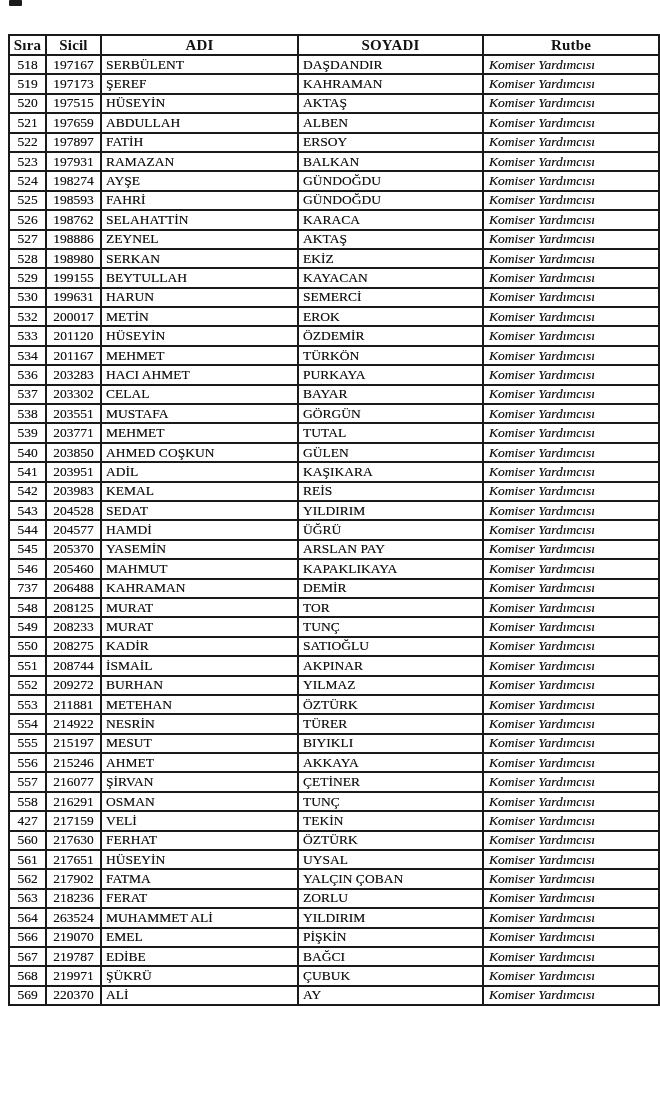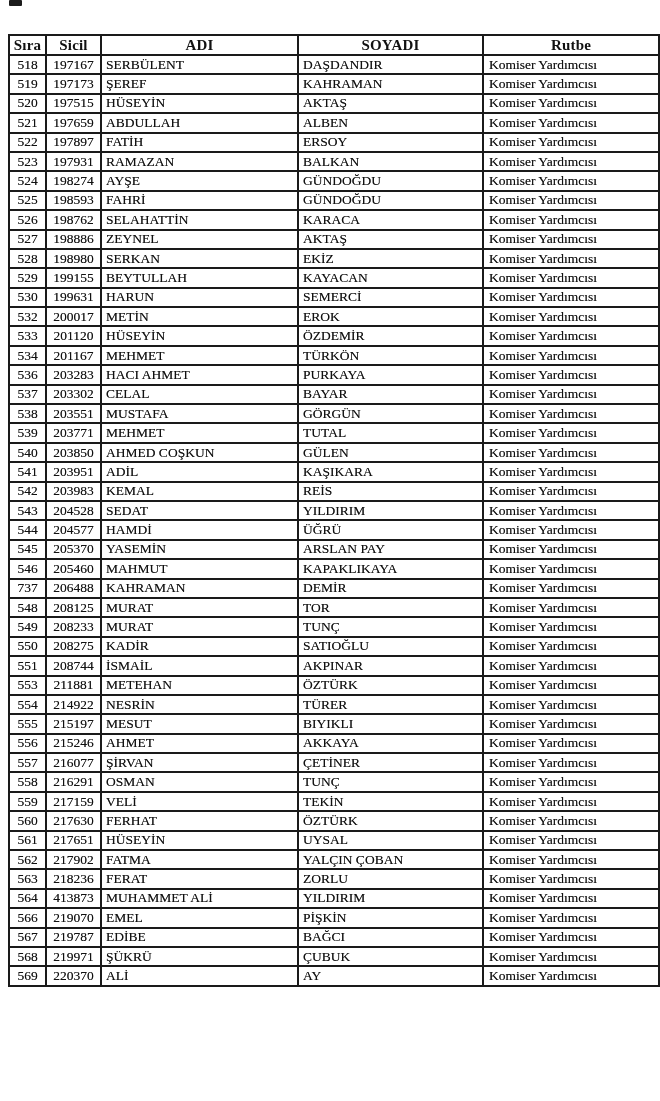--- a/index.html
+++ b/index.html
@@ -65,20 +65,21 @@
     padding: 0 1px;
   }
   .roster td.adi,
   .roster td.soyadi {
     text-align: left;
     padding-left: 4px;
   }
   .roster td.rutbe {
     text-align: left;
     padding-left: 5px;
+    font-style: italic;
   }
 </style>
 </head>
 <body>
 
 <div class="sheet">
   <div class="scan-artifact"></div>
 
   <table class="roster">
     <colgroup>
@@ -316,20 +317,27 @@
           <td class="rutbe">Komiser Yardımcısı</td>
         </tr>
         <tr>
           <td class="sira">551</td>
           <td class="sicil">208744</td>
           <td class="adi">İSMAİL</td>
           <td class="soyadi">AKPINAR</td>
           <td class="rutbe">Komiser Yardımcısı</td>
         </tr>
         <tr>
+          <td class="sira">552</td>
+          <td class="sicil">209272</td>
+          <td class="adi">BURHAN</td>
+          <td class="soyadi">YILMAZ</td>
+          <td class="rutbe">Komiser Yardımcısı</td>
+        </tr>
+        <tr>
           <td class="sira">553</td>
           <td class="sicil">211881</td>
           <td class="adi">METEHAN</td>
           <td class="soyadi">ÖZTÜRK</td>
           <td class="rutbe">Komiser Yardımcısı</td>
         </tr>
         <tr>
           <td class="sira">554</td>
           <td class="sicil">214922</td>
           <td class="adi">NESRİN</td>
@@ -358,21 +366,21 @@
           <td class="rutbe">Komiser Yardımcısı</td>
         </tr>
         <tr>
           <td class="sira">558</td>
           <td class="sicil">216291</td>
           <td class="adi">OSMAN</td>
           <td class="soyadi">TUNÇ</td>
           <td class="rutbe">Komiser Yardımcısı</td>
         </tr>
         <tr>
-          <td class="sira">559</td>
+          <td class="sira">427</td>
           <td class="sicil">217159</td>
           <td class="adi">VELİ</td>
           <td class="soyadi">TEKİN</td>
           <td class="rutbe">Komiser Yardımcısı</td>
         </tr>
         <tr>
           <td class="sira">560</td>
           <td class="sicil">217630</td>
           <td class="adi">FERHAT</td>
           <td class="soyadi">ÖZTÜRK</td>
@@ -394,21 +402,21 @@
         </tr>
         <tr>
           <td class="sira">563</td>
           <td class="sicil">218236</td>
           <td class="adi">FERAT</td>
           <td class="soyadi">ZORLU</td>
           <td class="rutbe">Komiser Yardımcısı</td>
         </tr>
         <tr>
           <td class="sira">564</td>
-          <td class="sicil">413873</td>
+          <td class="sicil">263524</td>
           <td class="adi">MUHAMMET ALİ</td>
           <td class="soyadi">YILDIRIM</td>
           <td class="rutbe">Komiser Yardımcısı</td>
         </tr>
         <tr>
           <td class="sira">566</td>
           <td class="sicil">219070</td>
           <td class="adi">EMEL</td>
           <td class="soyadi">PİŞKİN</td>
           <td class="rutbe">Komiser Yardımcısı</td>

